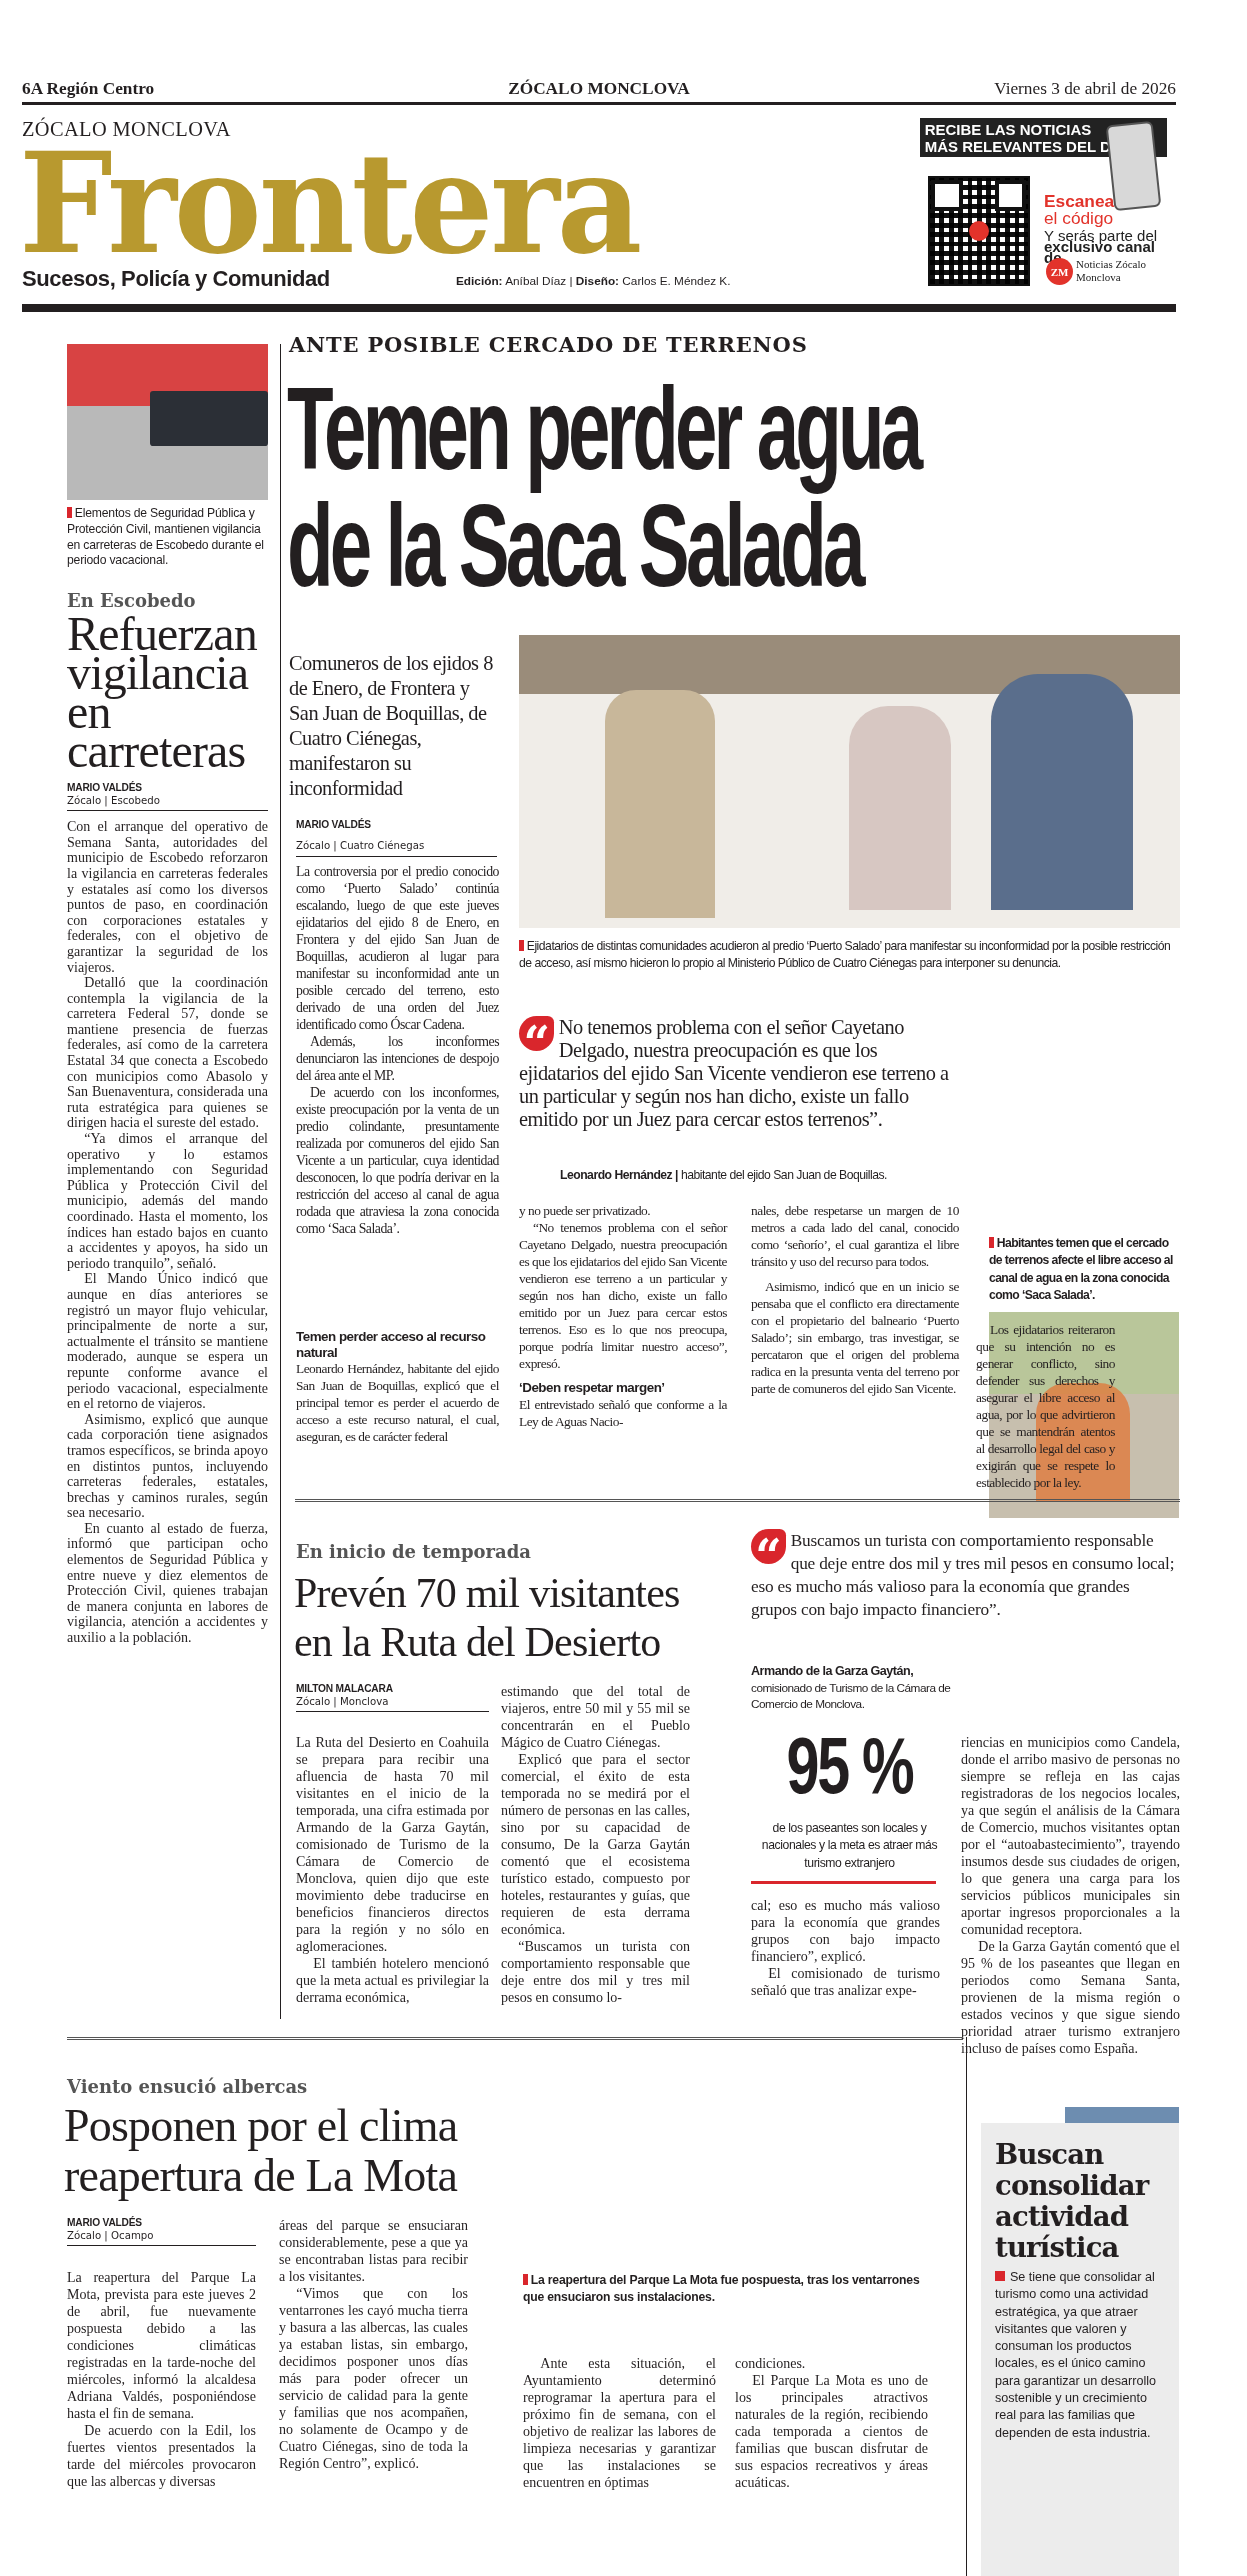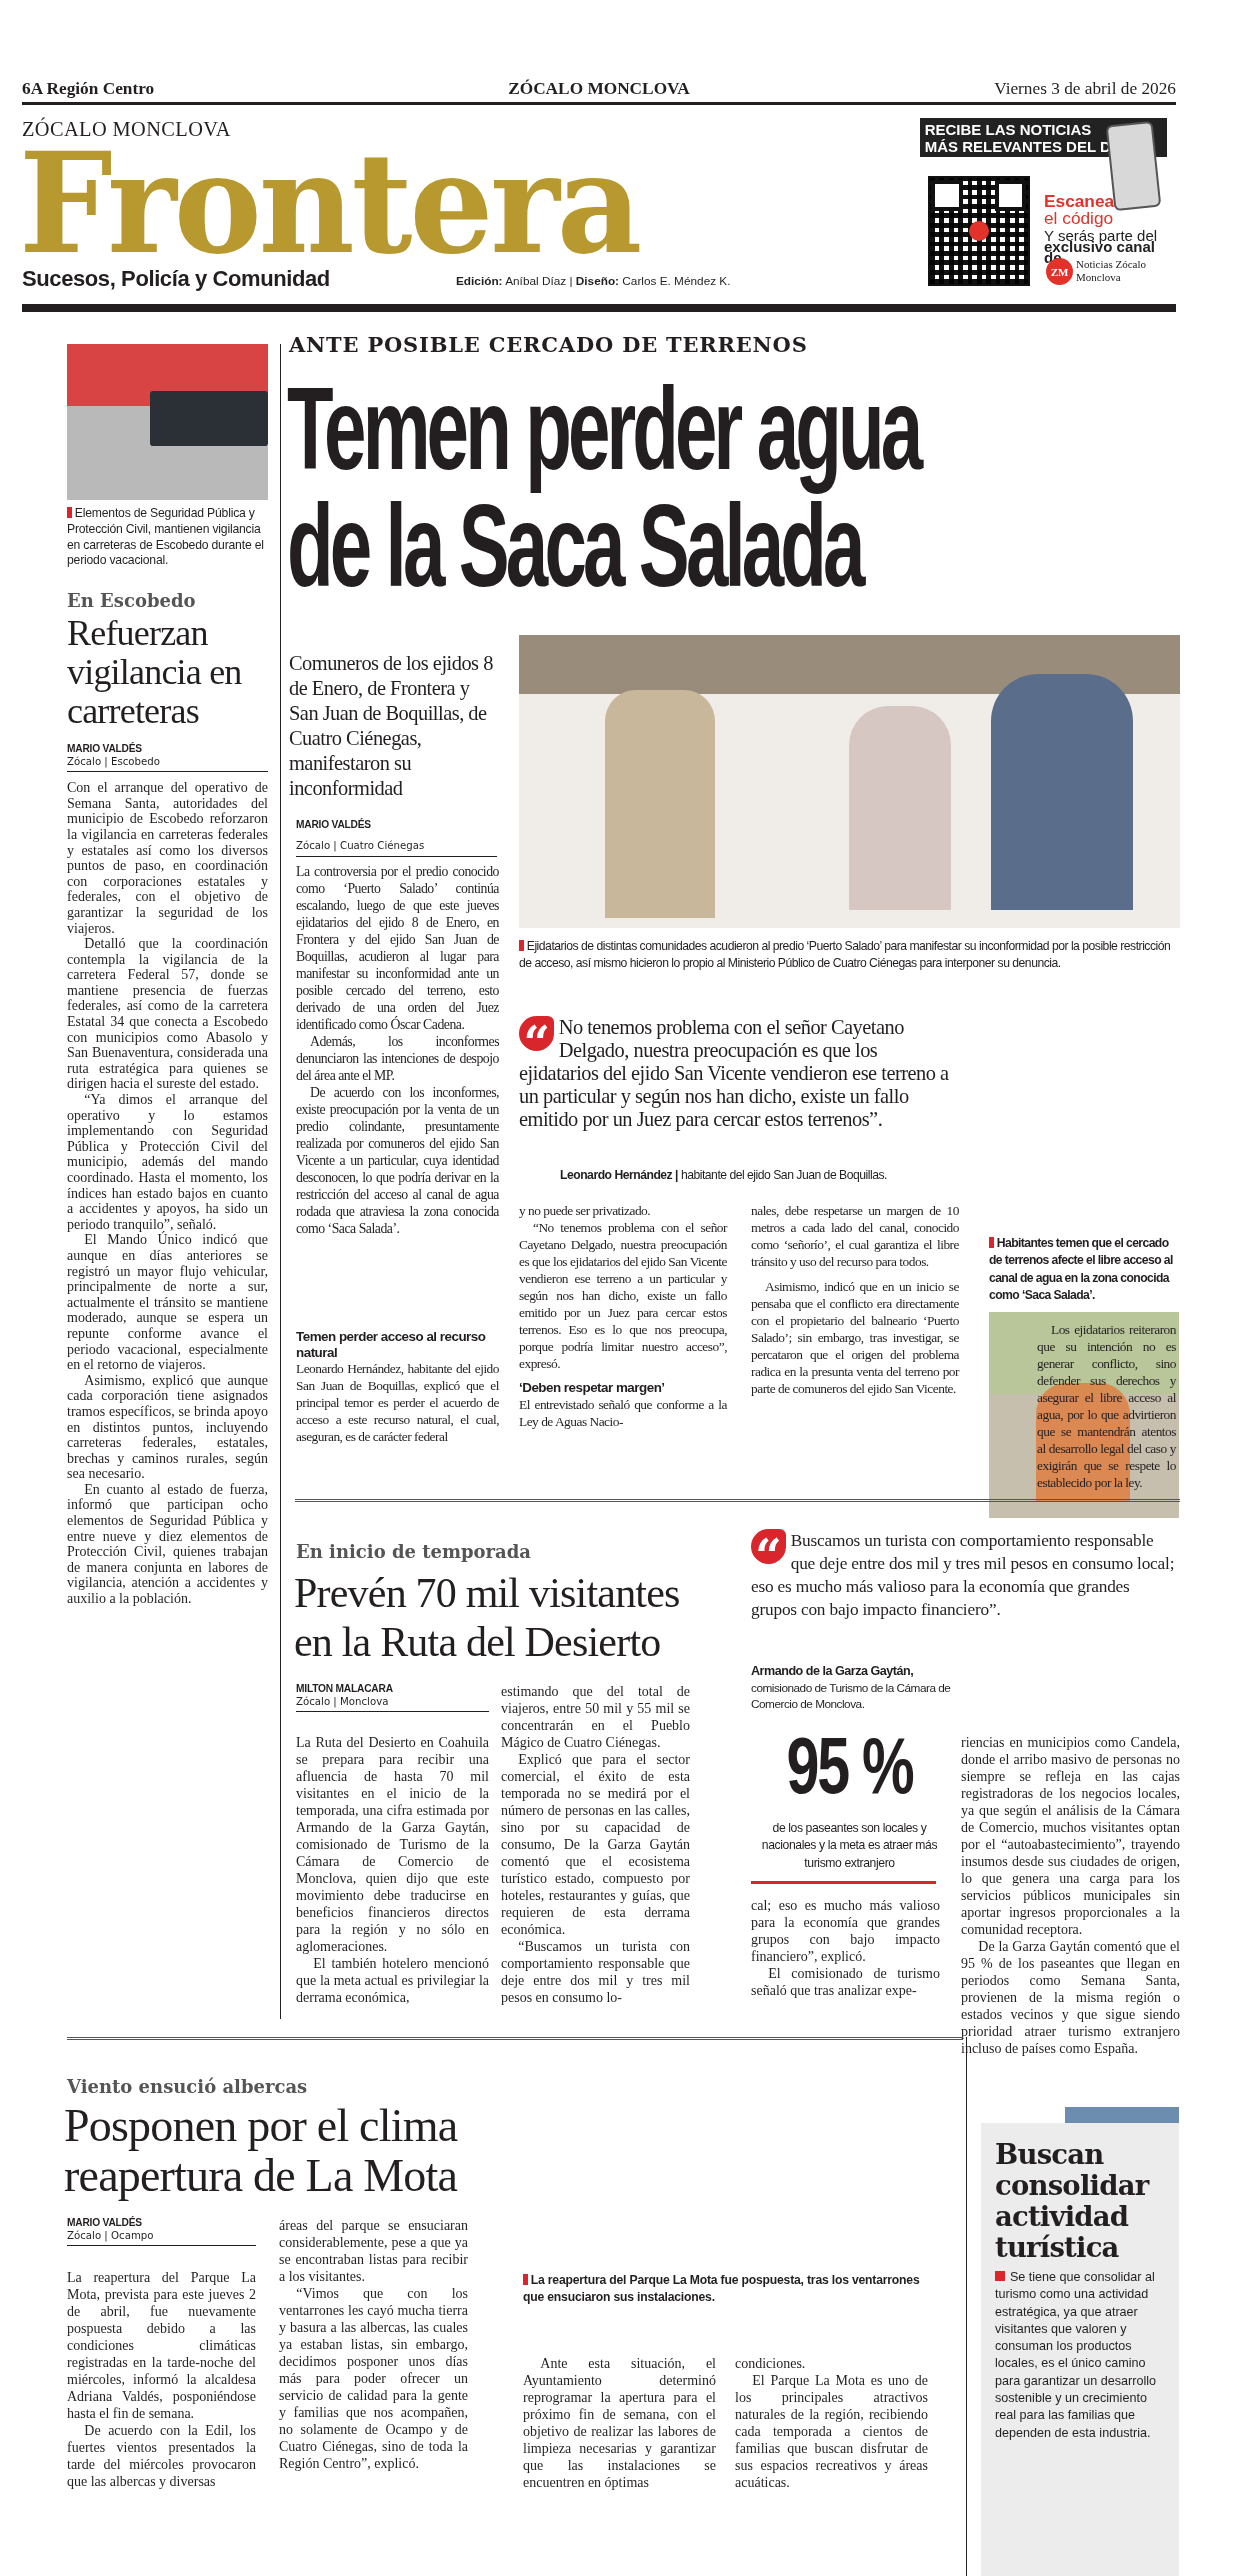--- a/index.html
+++ b/index.html
@@ -144,21 +144,21 @@
 </div>
 
 <div class="abs rule-masthead"></div>
 
 <div class="abs" style="top:344px; left:67px; width:201px;">
   <div class="photo photo-escobedo"></div>
   <div class="caption" style="margin-top:6.3px;">
     <span class="red-mark"></span><span>Elementos de Seguridad Pública y Protección Civil, mantienen vigilancia en carreteras de Escobedo durante el periodo vacacional.</span>
   </div>
   <div class="kicker" style="margin-top:20.4px; font-size:18px;">En Escobedo</div>
-  <div class="headline-serif" style="font-size:36px; line-height:39px; margin-top:3.1px; letter-spacing:-0.8px;">Refuerzan vigilancia en carreteras</div>
+  <div class="headline-serif" style="font-size:48px; line-height:39px; margin-top:3.1px; letter-spacing:-0.8px;">Refuerzan vigilancia en carreteras</div>
   <div class="byline" style="margin-top:12.6px;">MARIO VALDÉS</div>
   <div class="dateline" style="margin-top:1.6px;">Zócalo | Escobedo</div>
   <div class="hr" style="margin-top:4.7px; width:201px;"></div>
   <div class="body-text" style="margin-top:7.9px; width:201px; font-size:14px; line-height:15.6px;">
     <p class="first">Con el arranque del operativo de Semana Santa, autoridades del municipio de Escobedo reforzaron la vigilancia en carreteras federales y estatales así como los diversos puntos de paso, en coordinación con corporaciones estatales y federales, con el objetivo de garantizar la seguridad de los viajeros.</p>
     <p>Detalló que la coordinación contempla la vigilancia de la carretera Federal 57, donde se mantiene presencia de fuerzas federales, así como de la carretera Estatal 34 que conecta a Escobedo con municipios como Abasolo y San Buenaventura, considerada una ruta estratégica para quienes se dirigen hacia el sureste del estado.</p>
     <p>“Ya dimos el arranque del operativo y lo estamos implementando con Seguridad Pública y Protección Civil del municipio, además del mando coordinado. Hasta el momento, los índices han estado bajos en cuanto a accidentes y apoyos, ha sido un periodo tranquilo”, señaló.</p>
     <p>El Mando Único indicó que aunque en días anteriores se registró un mayor flujo vehicular, principalmente de norte a sur, actualmente el tránsito se mantiene moderado, aunque se espera un repunte conforme avance el periodo vacacional, especialmente en el retorno de viajeros.</p>
     <p>Asimismo, explicó que aunque cada corporación tiene asignados tramos específicos, se brinda apoyo en distintos puntos, incluyendo carreteras federales, estatales, brechas y caminos rurales, según sea necesario.</p>
     <p>En cuanto al estado de fuerza, informó que participan ocho elementos de Seguridad Pública y entre nueve y diez elementos de Protección Civil, quienes trabajan de manera conjunta en labores de vigilancia, atención a accidentes y auxilio a la población.</p>
@@ -215,21 +215,21 @@
 <div class="abs body-cond" style="top:1202px; left:519px; width:208px;">
   <p class="first">y no puede ser privatizado.</p>
   <p>“No tenemos problema con el señor Cayetano Delgado, nuestra preocupación es que los ejidatarios del ejido San Vicente vendieron ese terreno a un particular y según nos han dicho, existe un fallo emitido por un Juez para cercar estos terrenos. Eso es lo que nos preocupa, porque podría limitar nuestro acceso”, expresó.</p>
   <div class="subhead" style="margin-top:8px;">‘Deben respetar margen’</div>
   <p class="first">El entrevistado señaló que conforme a la Ley de Aguas Nacio-</p>
 </div>
 <div class="abs body-cond" style="top:1202px; left:751px; width:208px;">
   <p class="first">nales, debe respetarse un margen de 10 metros a cada lado del canal, conocido como ‘señorío’, el cual garantiza el libre tránsito y uso del recurso para todos.</p>
   <p style="margin-top:7.9px;">Asimismo, indicó que en un inicio se pensaba que el conflicto era directamente con el propietario del balneario ‘Puerto Salado’; sin embargo, tras investigar, se percataron que el origen del problema radica en la presunta venta del terreno por parte de comuneros del ejido San Vicente.</p>
 </div>
-<div class="abs body-cond" style="top:1321px; left:1025px; width:151px;padding-left:12px;">
+<div class="abs body-cond" style="top:1321px; left:964px; width:151px;padding-left:12px;">
   <p>Los ejidatarios reiteraron que su intención no es generar conflicto, sino defender sus derechos y asegurar el libre acceso al agua, por lo que advirtieron que se mantendrán atentos al desarrollo legal del caso y exigirán que se respete lo establecido por la ley.</p>
 </div>
 
 <div class="abs rule-double" style="top:1499px; left:295px; width:885px;"></div>
 
 <div class="abs kicker" style="top:1541px; left:296px; font-size:18px;">En inicio de temporada</div>
 <div class="abs headline-serif" style="top:1569px; left:294px; font-size:42px; line-height:49px; letter-spacing:-0.8px;">
   <div>Prevén 70 mil visitantes</div>
   <div>en la Ruta del Desierto</div>
 </div>

